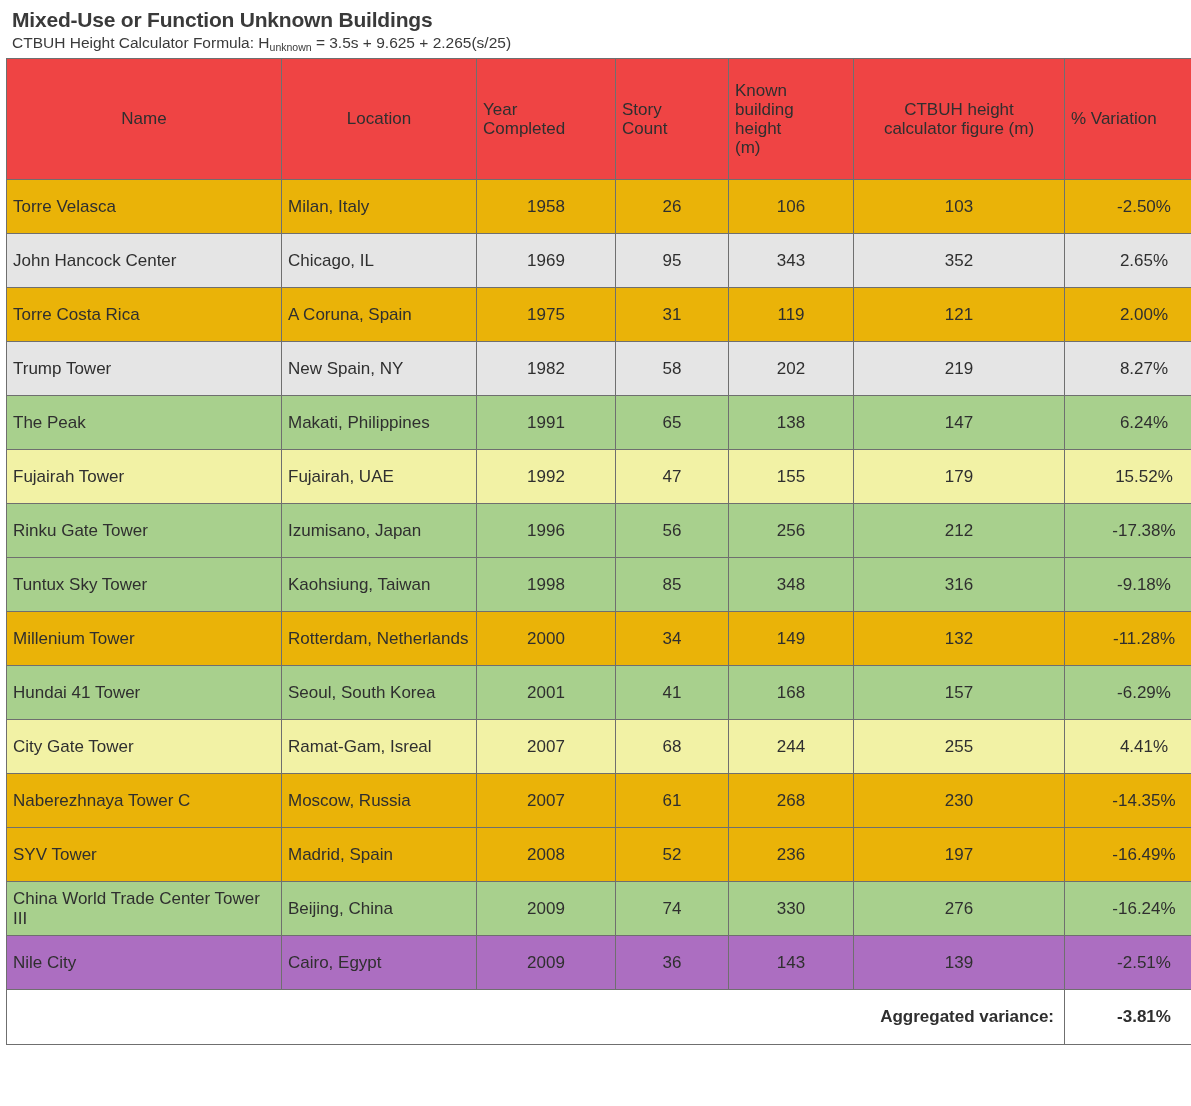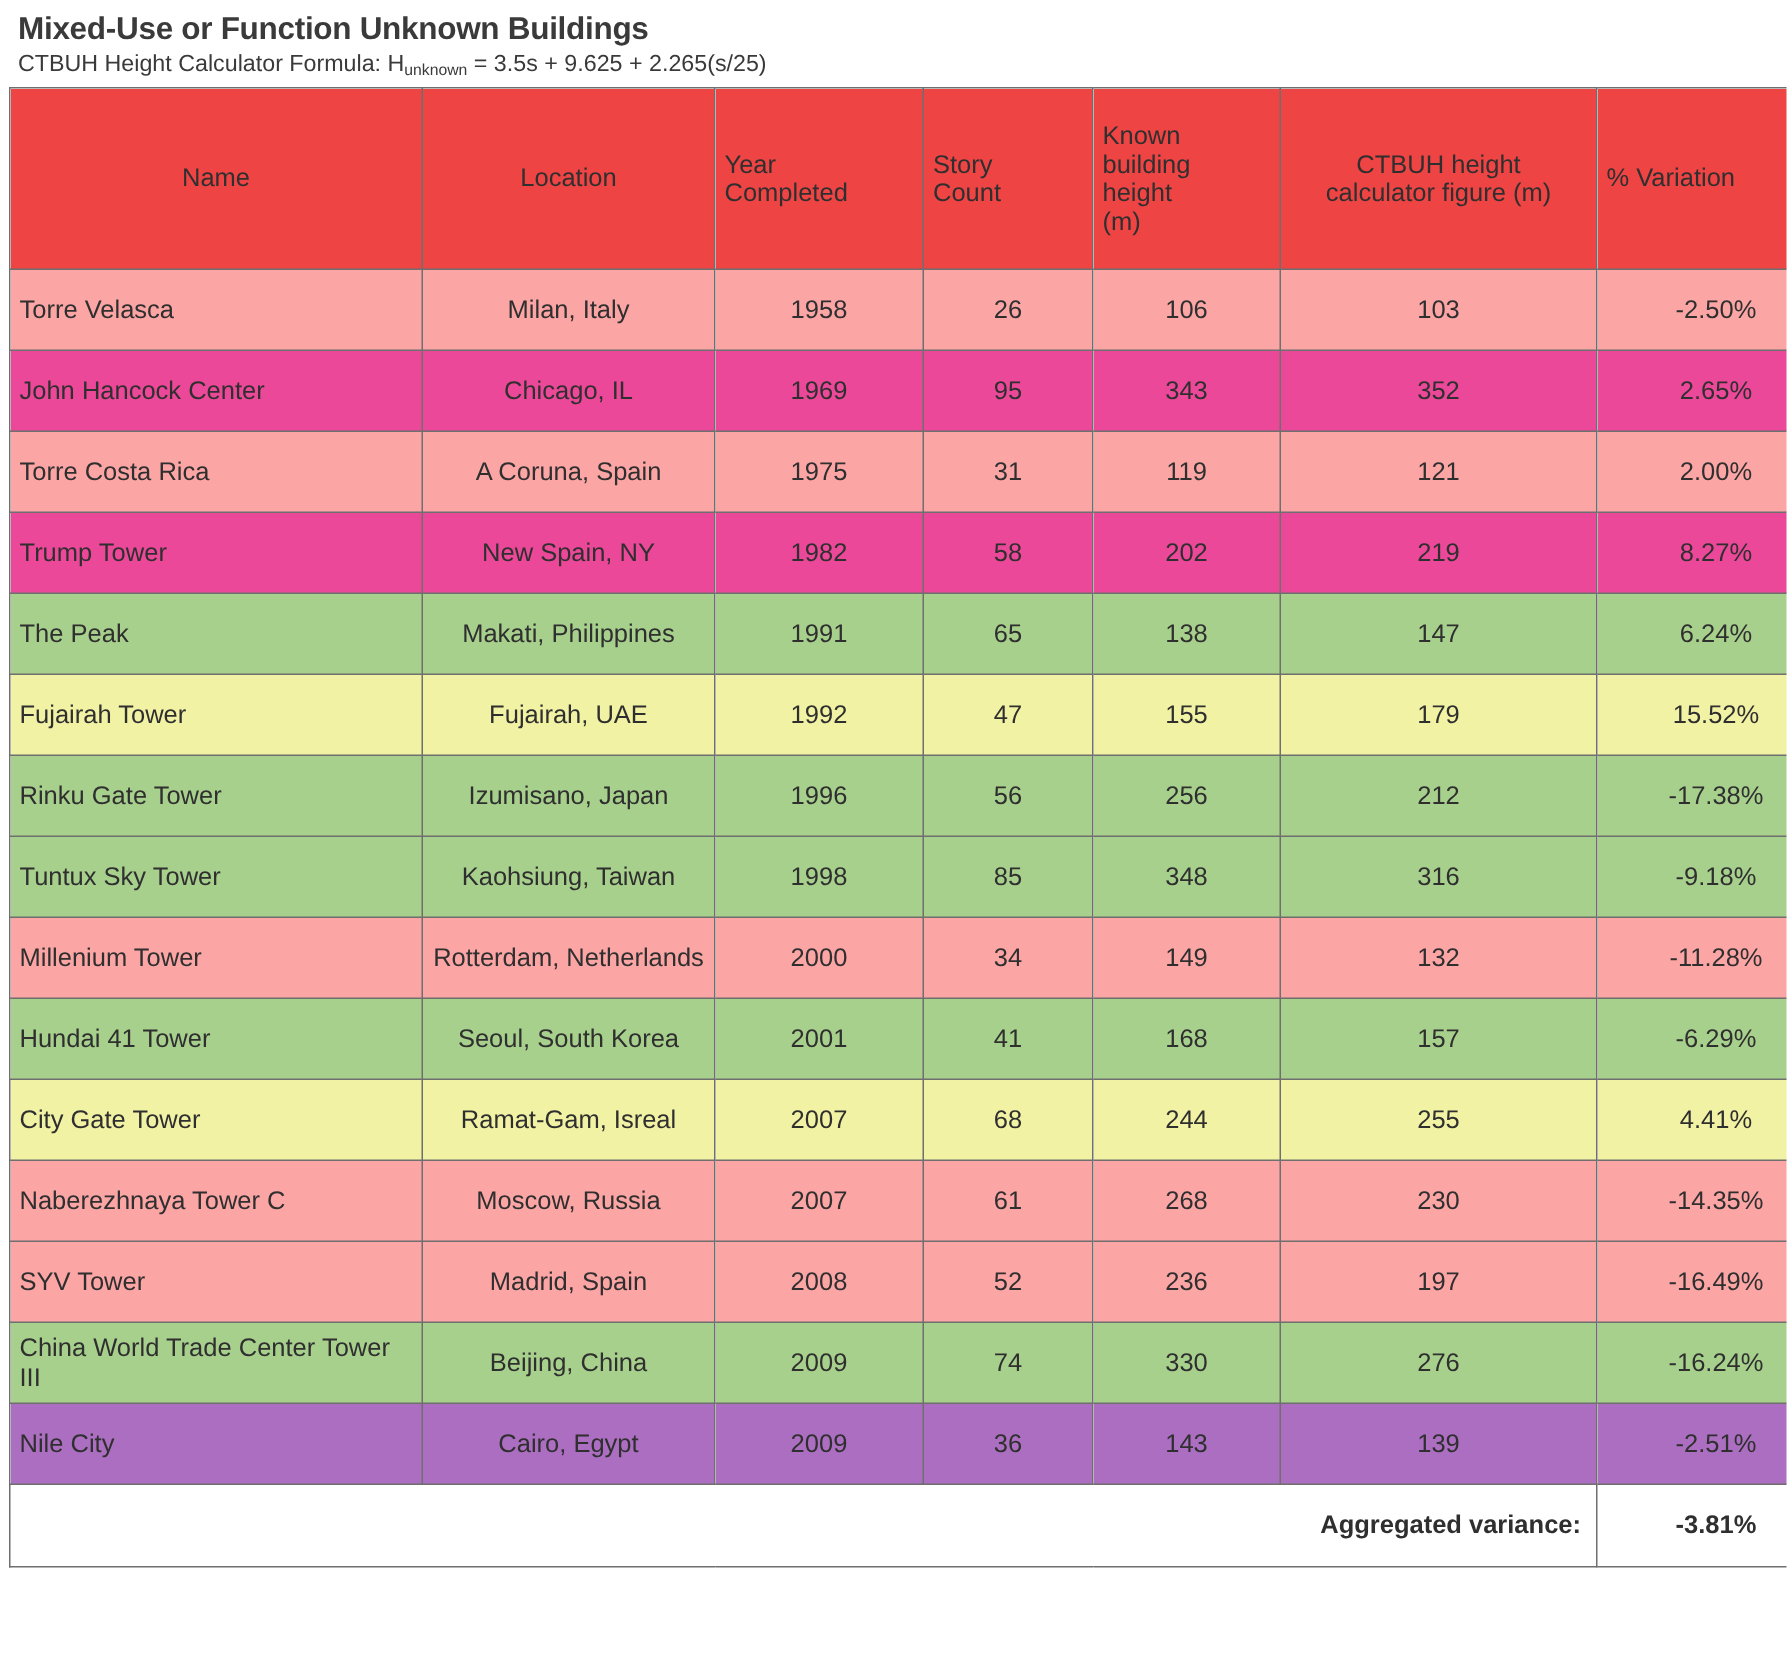--- a/index.html
+++ b/index.html
@@ -61,28 +61,28 @@
   }
   th.c-name   { width: 262px; text-align: center; vertical-align: bottom; }
   th.c-loc    { width: 182px; text-align: center; vertical-align: bottom; }
   th.c-year   { width: 126px; text-align: left; vertical-align: bottom; }
   th.c-story  { width: 100px; text-align: left; vertical-align: bottom; }
   th.c-known  { width: 112px; text-align: left; vertical-align: top; }
   th.c-calc   { width: 198px; text-align: center; vertical-align: bottom; }
   th.c-var    { width: 146px; text-align: left; vertical-align: bottom; }
 
   tbody td.name { text-align: left; }
-  tbody td.loc  { text-align: center; }
+  tbody td.loc  { text-align: left; }
   tbody td.num  { text-align: center; }
   tbody td.var  { text-align: center; }
 
   tbody tr { height: 54px; }
 
-  tr.tan    td { background: #fca5a5; }
-  tr.red    td { background: #ec4899; }
+  tr.tan    td { background: #eab308; }
+  tr.red    td { background: #e5e5e5; }
   tr.green  td { background: #a8d08d; }
   tr.yellow td { background: #f2f2a5; }
   tr.purple td { background: #ac6ec1; }
 
   tfoot td {
     background: #ffffff;
     border: 1px solid #6f6f6f;
     font-size: 20px;
     font-weight: bold;
     height: 46px;

